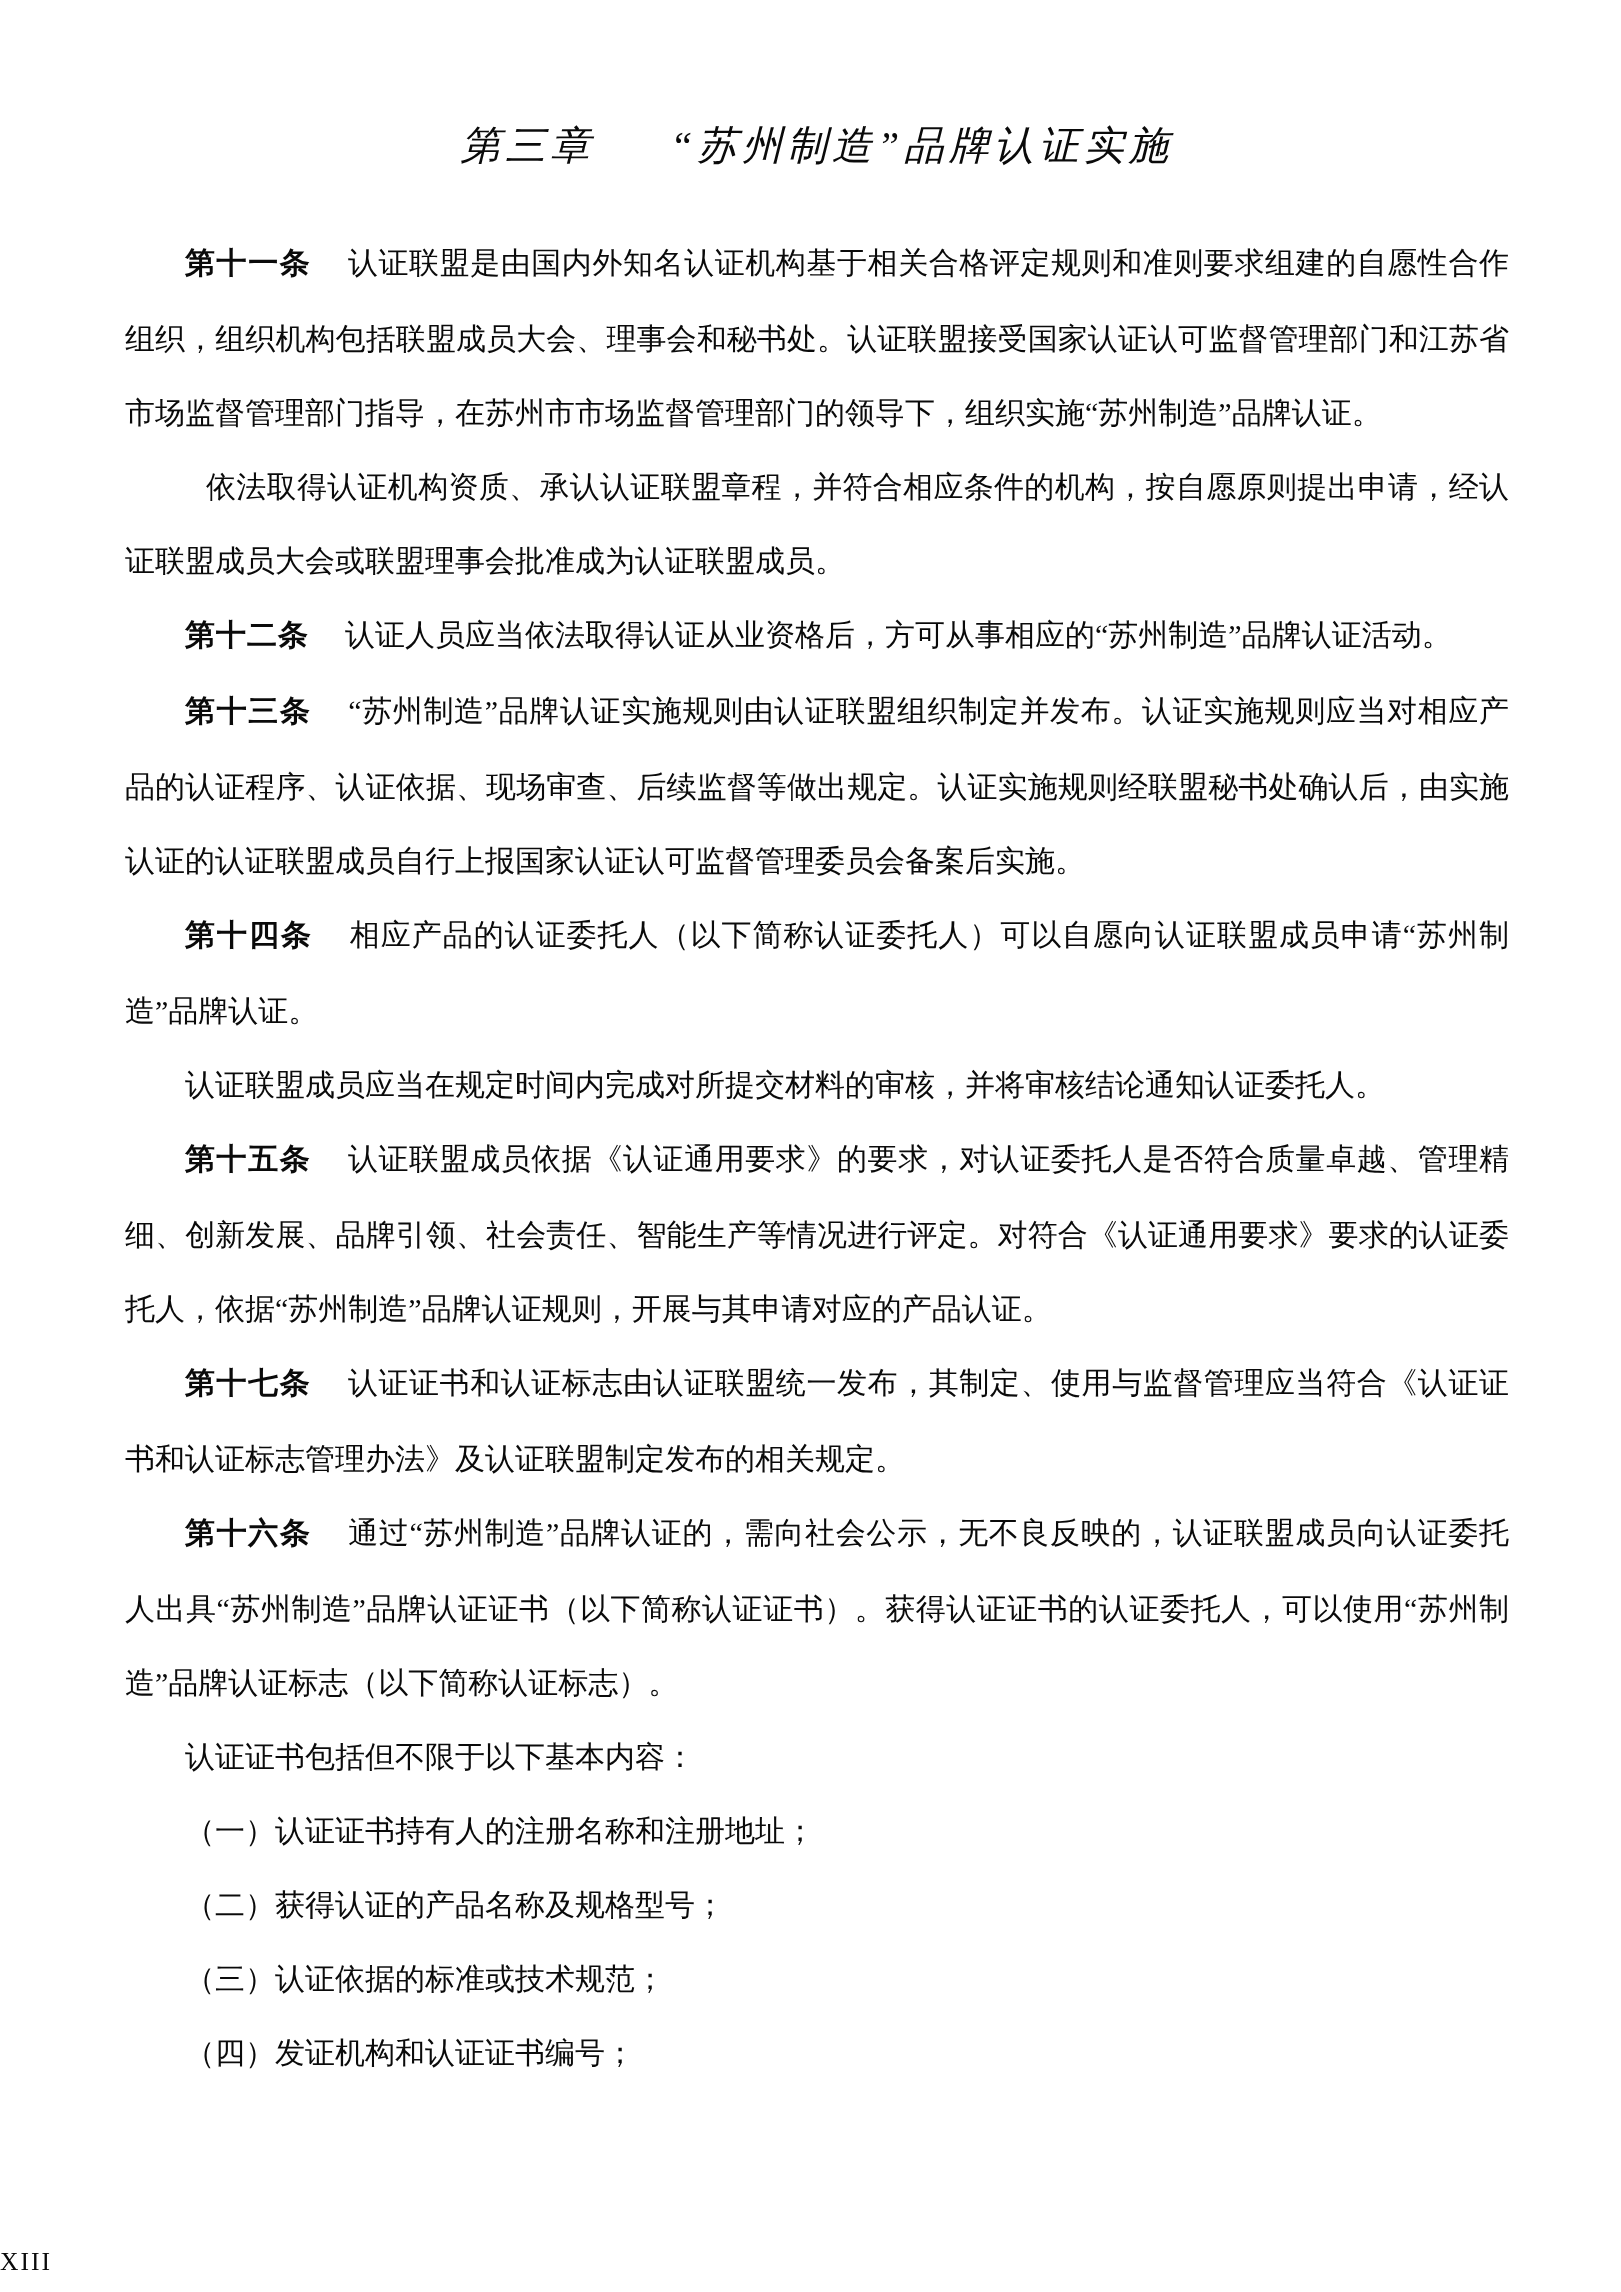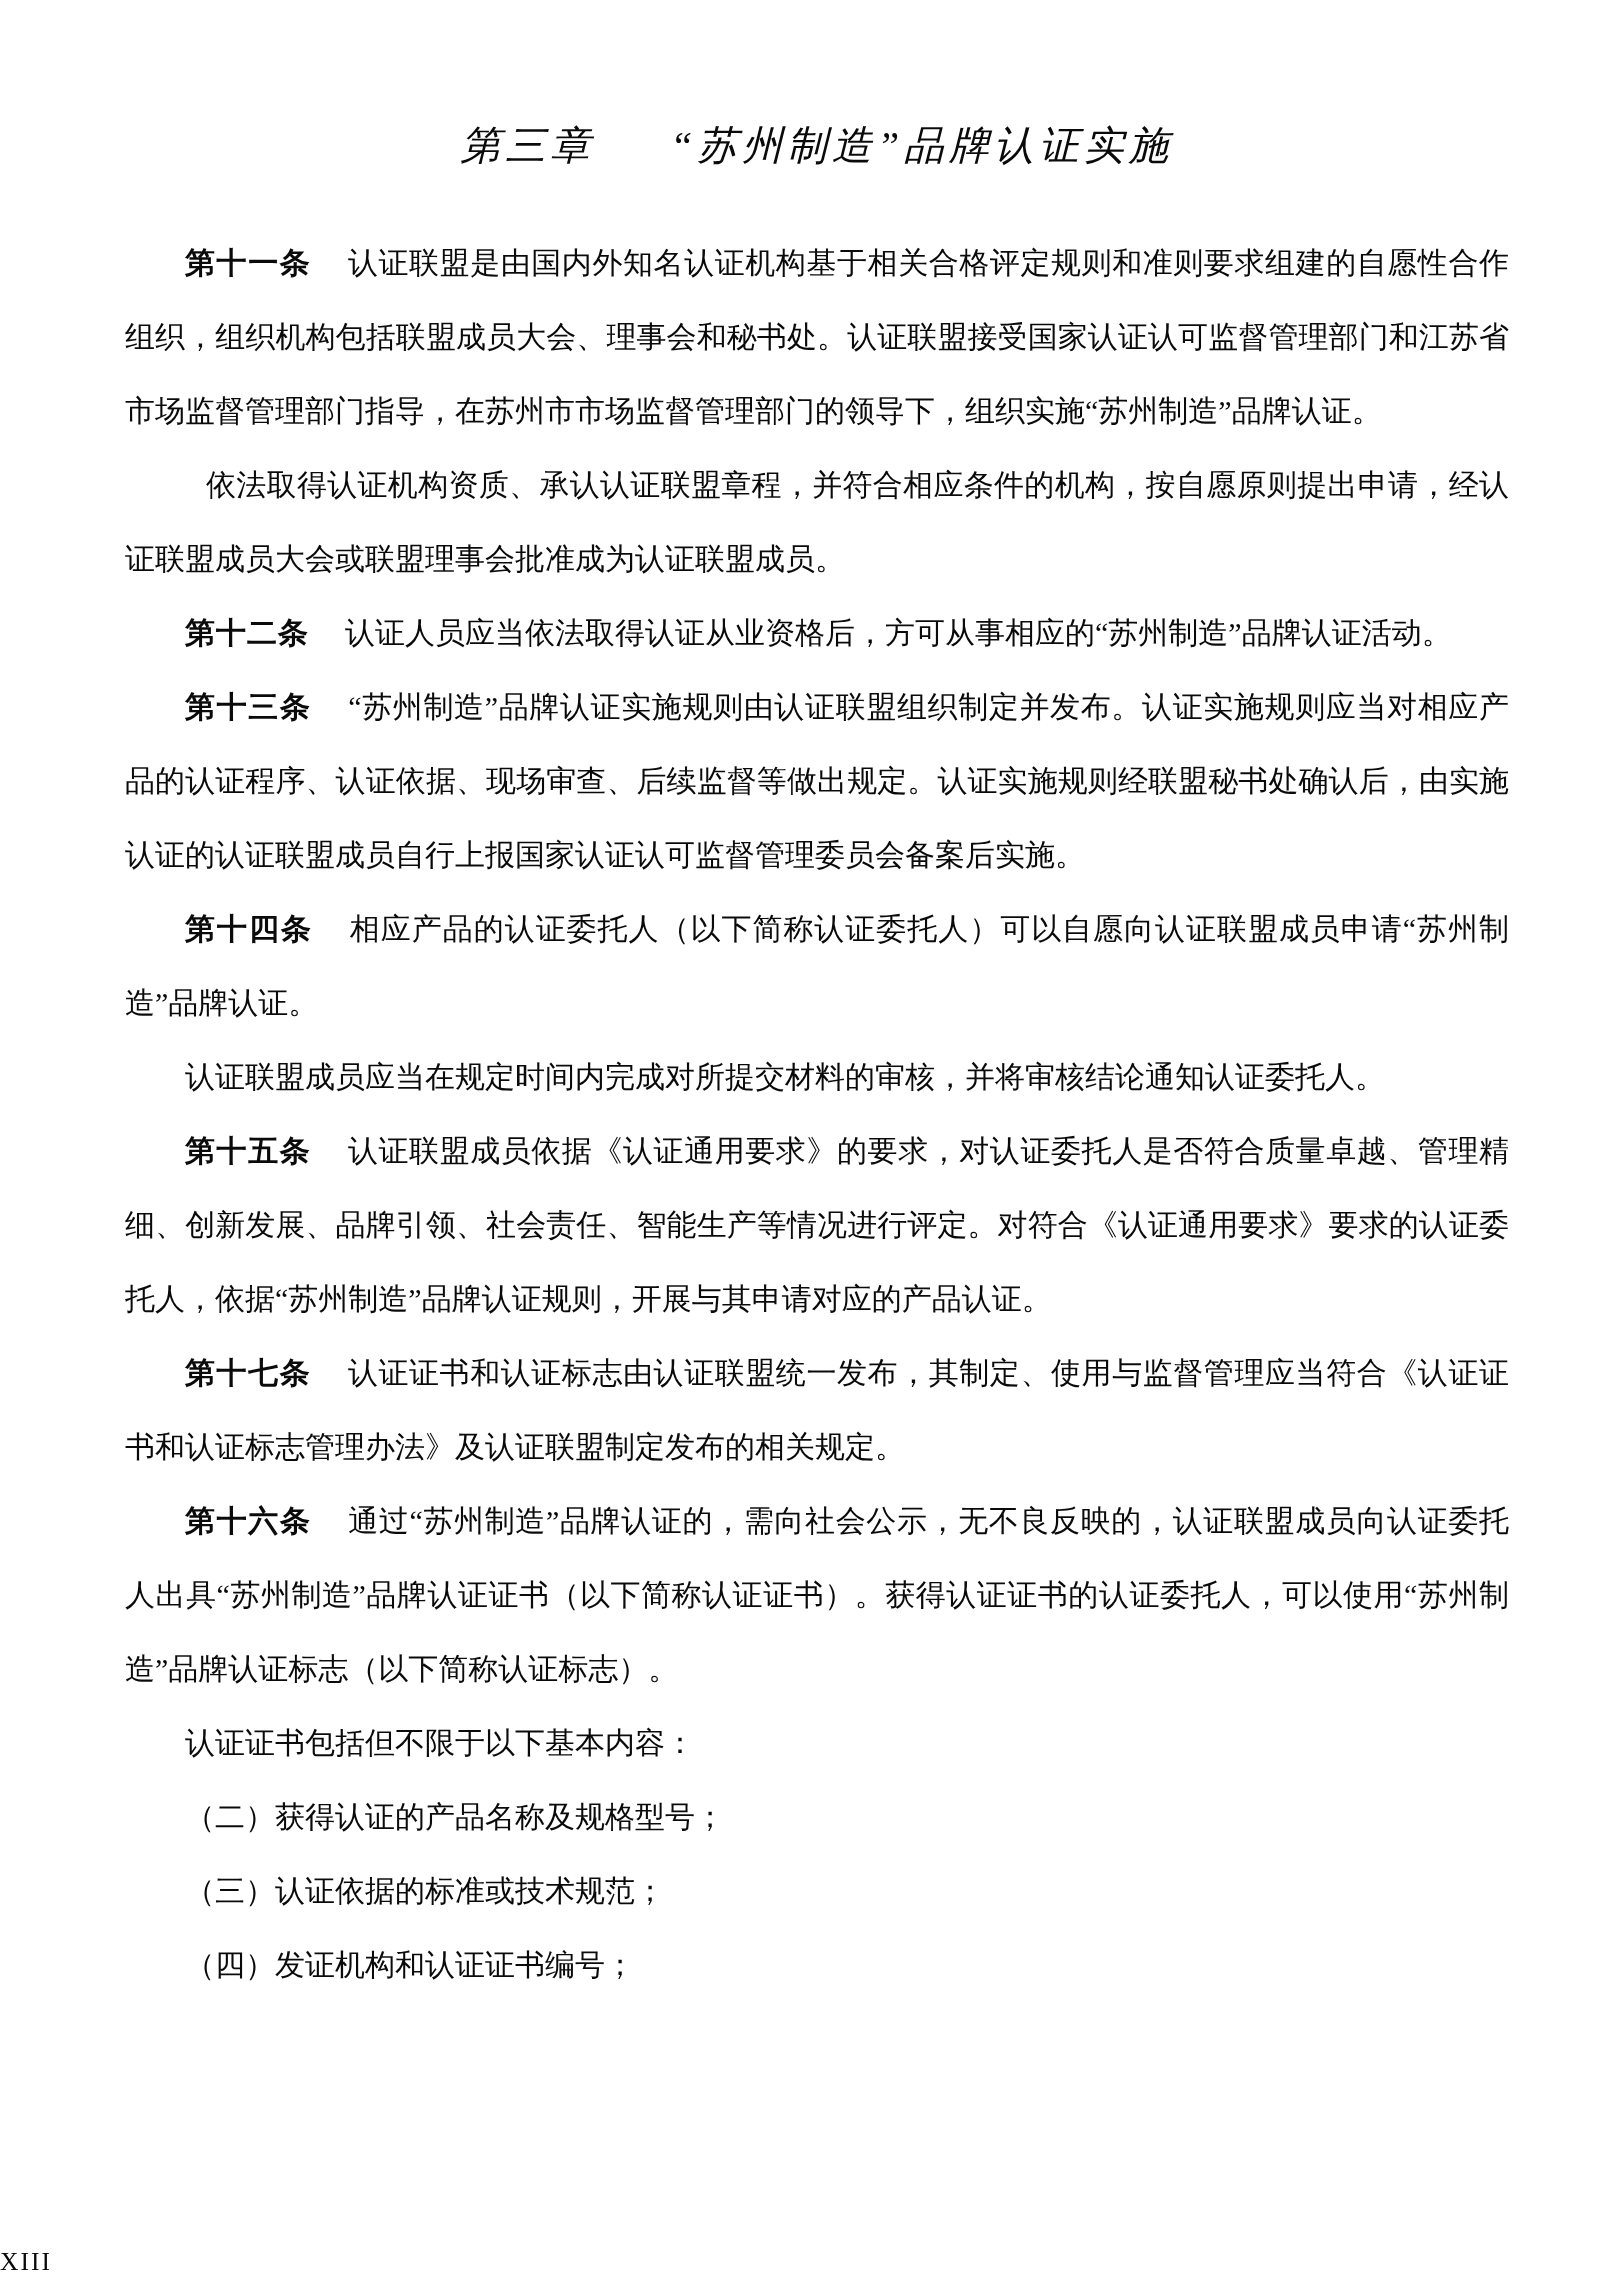--- a/index.html
+++ b/index.html
@@ -42,21 +42,21 @@
     text-align: justify;
   }
   .para {
     margin: 0;
     text-indent: 2em;
   }
   .para.indent-deep {
     text-indent: 2.7em;
   }
   .article-label {
-    font-family: Liberation Sans, sans-serif;
+    font-family: Liberation Mono, monospace;
     font-weight: bold;
     margin-right: 0.95em;
     letter-spacing: 1px;
   }
   .footer {
     position: absolute;
     left: 0;
     right: 0;
     bottom: 15.7px;
     text-align: left;
@@ -118,20 +118,24 @@
   <p class="para indent-normal">
     <b class="article-label">第十六条</b>
     <span class="para-text">通过“苏州制造”品牌认证的，需向社会公示，无不良反映的，认证联盟成员向认证委托人出具“苏州制造”品牌认证证书（以下简称认证证书）。获得认证证书的认证委托人，可以使用“苏州制造”品牌认证标志（以下简称认证标志）。</span>
   </p>
 
   <p class="para indent-normal">
     
     <span class="para-text">认证证书包括但不限于以下基本内容：</span>
   </p>
 
+  <p class="para indent-normal">
+    
+    <span class="para-text">（一）认证证书持有人的注册名称和注册地址；</span>
+  </p>
 
   <p class="para indent-normal">
     
     <span class="para-text">（二）获得认证的产品名称及规格型号；</span>
   </p>
 
   <p class="para indent-normal">
     
     <span class="para-text">（三）认证依据的标准或技术规范；</span>
   </p>

